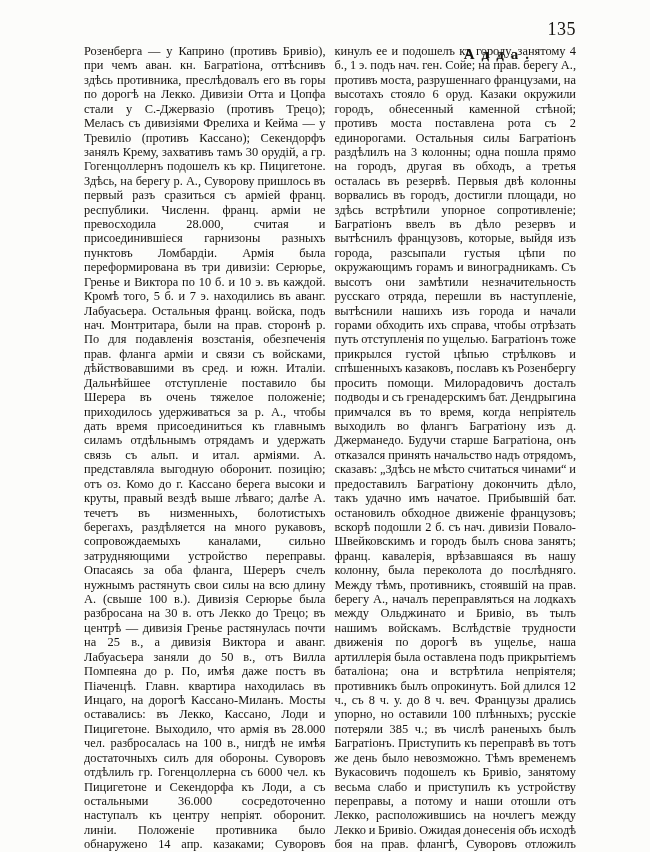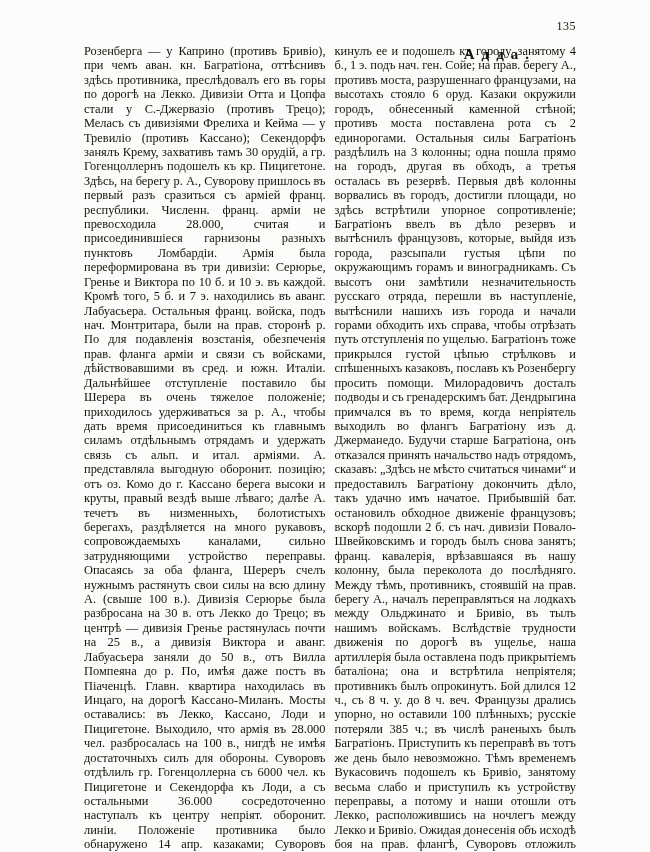--- a/index.html
+++ b/index.html
@@ -34,21 +34,21 @@
     font-size: 15px;
     font-weight: bold;
     letter-spacing: 7px;
     white-space: nowrap;
     margin-top: 28px;
   }
   .header-page-number {
     position: absolute;
     right: 0;
     top: 1px;
-    font-size: 12px;
+    font-size: 18px;
     letter-spacing: 0.5px;
   }
   .columns {
     display: flex;
     gap: 9px;
   }
   .col {
     flex: 1 1 0;
     text-align: justify;
     font-size: 12.4px;

